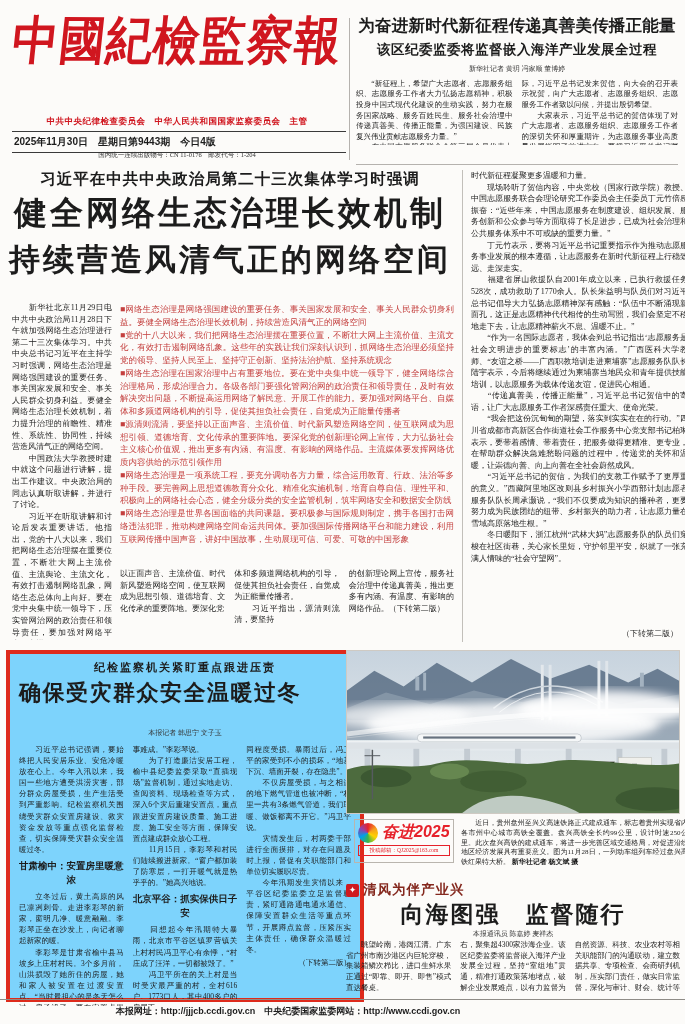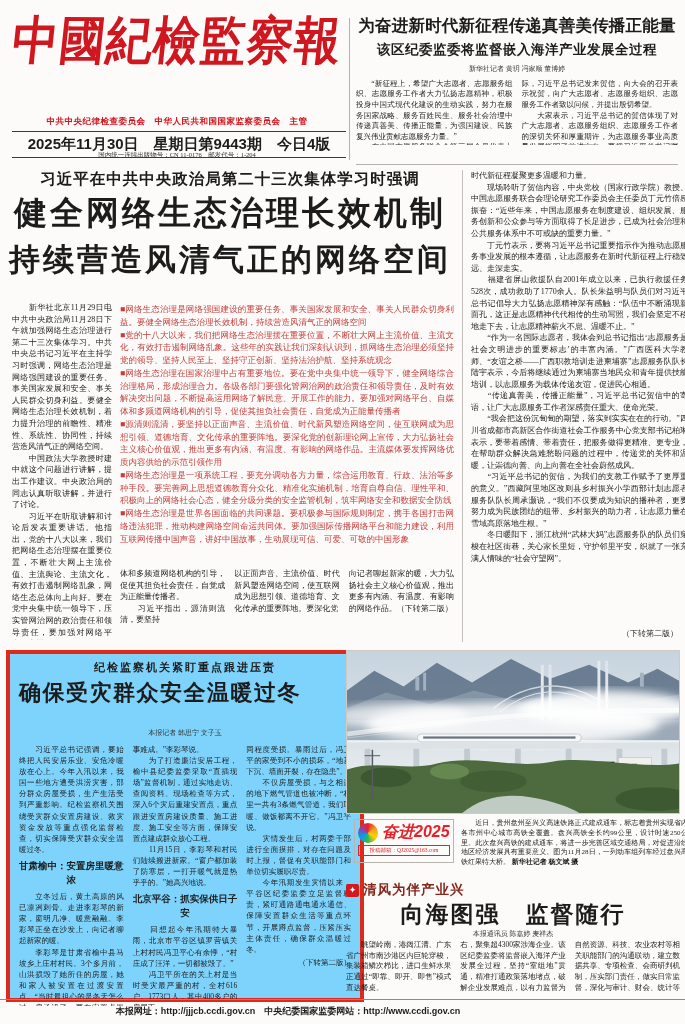--- a/index.html
+++ b/index.html
@@ -10,21 +10,21 @@
   .jus{text-align:justify;text-justify:inter-ideograph;}
   .pre{white-space:pre-line;}
   .clip{overflow:hidden;}
   
   .mast-title{left:10px;top:18px;width:334px;text-align:center;font-size:46px;font-weight:900;
               color:#d0161f;transform:skewX(-6deg) scaleY(1.12);transform-origin:center;
               letter-spacing:1px;line-height:1;}
   .mast-org{left:10px;top:116px;width:334px;text-align:center;color:#d0161f;font-size:8.5px;
             letter-spacing:.5px;font-weight:700;}
   .mast-date{left:12px;top:131px;width:330px;border-top:1px solid #3a3a3a;border-bottom:1px solid #3a3a3a;
-             padding:3px 2px;display:flex;justify-content:center;font-size:15px;font-weight:700;}
+             padding:3px 2px;display:flex;justify-content:flex-start;font-size:10px;font-weight:700;}
   .mast-pub{left:12px;top:151px;width:330px;text-align:center;font-size:6.5px;color:#333;}
   .vrule{width:1px;background:#b5b2ae;}
   .hrule{height:1px;background:#b5b2ae;}
   
   .tr-block{left:356px;top:15px;width:322px;}
   .tr-h1{font-size:16.5px;font-weight:900;text-align:center;letter-spacing:.2px;line-height:1.25;}
   .tr-h2{margin-top:5px;font-size:13.5px;font-weight:900;text-align:center;letter-spacing:.5px;}
   .tr-by{margin-top:5px;font-size:7px;text-align:center;color:#333;}
   .tr-cols{margin-top:5px;display:flex;gap:9px;}
   .tr-col{flex:1;height:66px;font-size:7.5px;line-height:1.42;}
@@ -108,24 +108,24 @@
   <div class="abs lead-left jus pre clip">　　新华社北京11月29日电　中共中央政治局11月28日下午就加强网络生态治理进行第二十三次集体学习。中共中央总书记习近平在主持学习时强调，网络生态治理是网络强国建设的重要任务、事关国家发展和安全、事关人民群众切身利益。要健全网络生态治理长效机制，着力提升治理的前瞻性、精准性、系统性、协同性，持续营造风清气正的网络空间。
 　　中国政法大学教授时建中就这个问题进行讲解，提出工作建议。中央政治局的同志认真听取讲解，并进行了讨论。
 　　习近平在听取讲解和讨论后发表重要讲话。他指出，党的十八大以来，我们把网络生态治理摆在重要位置，不断壮大网上主流价值、主流舆论、主流文化，有效打击遏制网络乱象，网络生态总体向上向好。要在党中央集中统一领导下，压实管网治网的政治责任和领导责任，要加强对网络平台、自媒</div>
   <div class="abs lead-bullets jus pre clip">■网络生态治理是网络强国建设的重要任务、事关国家发展和安全、事关人民群众切身利益。要健全网络生态治理长效机制，持续营造风清气正的网络空间
 ■党的十八大以来，我们把网络生态治理摆在重要位置，不断壮大网上主流价值、主流文化，有效打击遏制网络乱象。这些年的实践让我们深刻认识到，抓网络生态治理必须坚持党的领导、坚持人民至上、坚持守正创新、坚持法治护航、坚持系统观念
 ■网络生态治理在国家治理中占有重要地位。要在党中央集中统一领导下，健全网络综合治理格局，形成治理合力。各级各部门要强化管网治网的政治责任和领导责任，及时有效解决突出问题，不断提高运用网络了解民意、开展工作的能力。要加强对网络平台、自媒体和多频道网络机构的引导，促使其担负社会责任，自觉成为正能量传播者
 ■源清则流清，要坚持以正面声音、主流价值、时代新风塑造网络空间，使互联网成为思想引领、道德培育、文化传承的重要阵地。要深化党的创新理论网上宣传，大力弘扬社会主义核心价值观，推出更多有内涵、有温度、有影响的网络作品。主流媒体要发挥网络优质内容供给的示范引领作用
 ■网络生态治理是一项系统工程，要充分调动各方力量，综合运用教育、行政、法治等多种手段。要完善网上思想道德教育分众化、精准化实施机制，培育自尊自信、理性平和、积极向上的网络社会心态，健全分级分类的安全监管机制，筑牢网络安全和数据安全防线
 ■网络生态治理是世界各国面临的共同课题。要积极参与国际规则制定，携手各国打击网络违法犯罪，推动构建网络空间命运共同体。要加强国际传播网络平台和能力建设，利用互联网传播中国声音，讲好中国故事，生动展现可信、可爱、可敬的中国形象</div>
   <div class="abs lead-bottom">
+    <div class="lead-bcol jus pre clip">以正面声音、主流价值、时代新风塑造网络空间，使互联网成为思想引领、道德培育、文化传承的重要阵地。要深化党</div>
     <div class="lead-bcol jus pre clip">体和多频道网络机构的引导，促使其担负社会责任，自觉成为正能量传播者。
 　　习近平指出，源清则流清，要坚持</div>
-    <div class="lead-bcol jus pre clip">以正面声音、主流价值、时代新风塑造网络空间，使互联网成为思想引领、道德培育、文化传承的重要阵地。要深化党</div>
-    <div class="lead-bcol jus pre clip">向记者聊起新家的暖，大力弘扬社会主义核心价值观，推出更多有内涵、有温度、有影响的网络作品。（下转第二版）</div>
+    <div class="lead-bcol jus pre clip">的创新理论网上宣传，服务社会治理中传递真善美，推出更多有内涵、有温度、有影响的网络作品。（下转第二版）</div>
   </div>
 
   <div class="abs rail jus pre clip">时代新征程凝聚更多温暖和力量。
 　　现场聆听了贺信内容，中央党校（国家行政学院）教授、中国志愿服务联合会理论研究工作委员会主任委员丁元竹倍感振奋：“近些年来，中国志愿服务在制度建设、组织发展、服务创新和公众参与等方面取得了长足进步，已成为社会治理和公共服务体系中不可或缺的重要力量。”
 　　丁元竹表示，要将习近平总书记重要指示作为推动志愿服务事业发展的根本遵循，让志愿服务在新时代新征程上行稳致远、走深走实。
 　　福建省屏山救援队自2001年成立以来，已执行救援任务528次，成功救助了1770余人。队长朱益明与队员们对习近平总书记倡导大力弘扬志愿精神深有感触：“队伍中不断涌现新面孔，这正是志愿精神代代相传的生动写照，我们会坚定不移地走下去，让志愿精神薪火不息、温暖不止。”
 　　“作为一名国际志愿者，我体会到总书记指出‘志愿服务是社会文明进步的重要标志’的丰富内涵。”广西医科大学教师、“友谊之桥——广西职教培训走进柬埔寨”志愿服务队队长陆宇表示，今后将继续通过为柬埔寨当地民众和青年提供技能培训，以志愿服务为载体传递友谊，促进民心相通。
 　　“传递真善美，传播正能量”，习近平总书记贺信中的寄语，让广大志愿服务工作者深感责任重大、使命光荣。
 　　“我会把这份沉甸甸的期望，落实到实实在在的行动。”四川省成都市高新区合作街道社会工作服务中心党支部书记柏琳表示，要带着感情、带着责任，把服务做得更精准、更专业，在帮助群众解决急难愁盼问题的过程中，传递党的关怀和温暖，让崇德向善、向上向善在全社会蔚然成风。
 　　“习近平总书记的贺信，为我们的支教工作赋予了更厚重的意义。”西藏阿里地区改则县乡村振兴小学西部计划志愿者服务队队长周承灏说，“我们不仅要成为知识的播种者，更要努力成为民族团结的纽带、乡村振兴的助力者，让志愿力量在雪域高原落地生根。”

